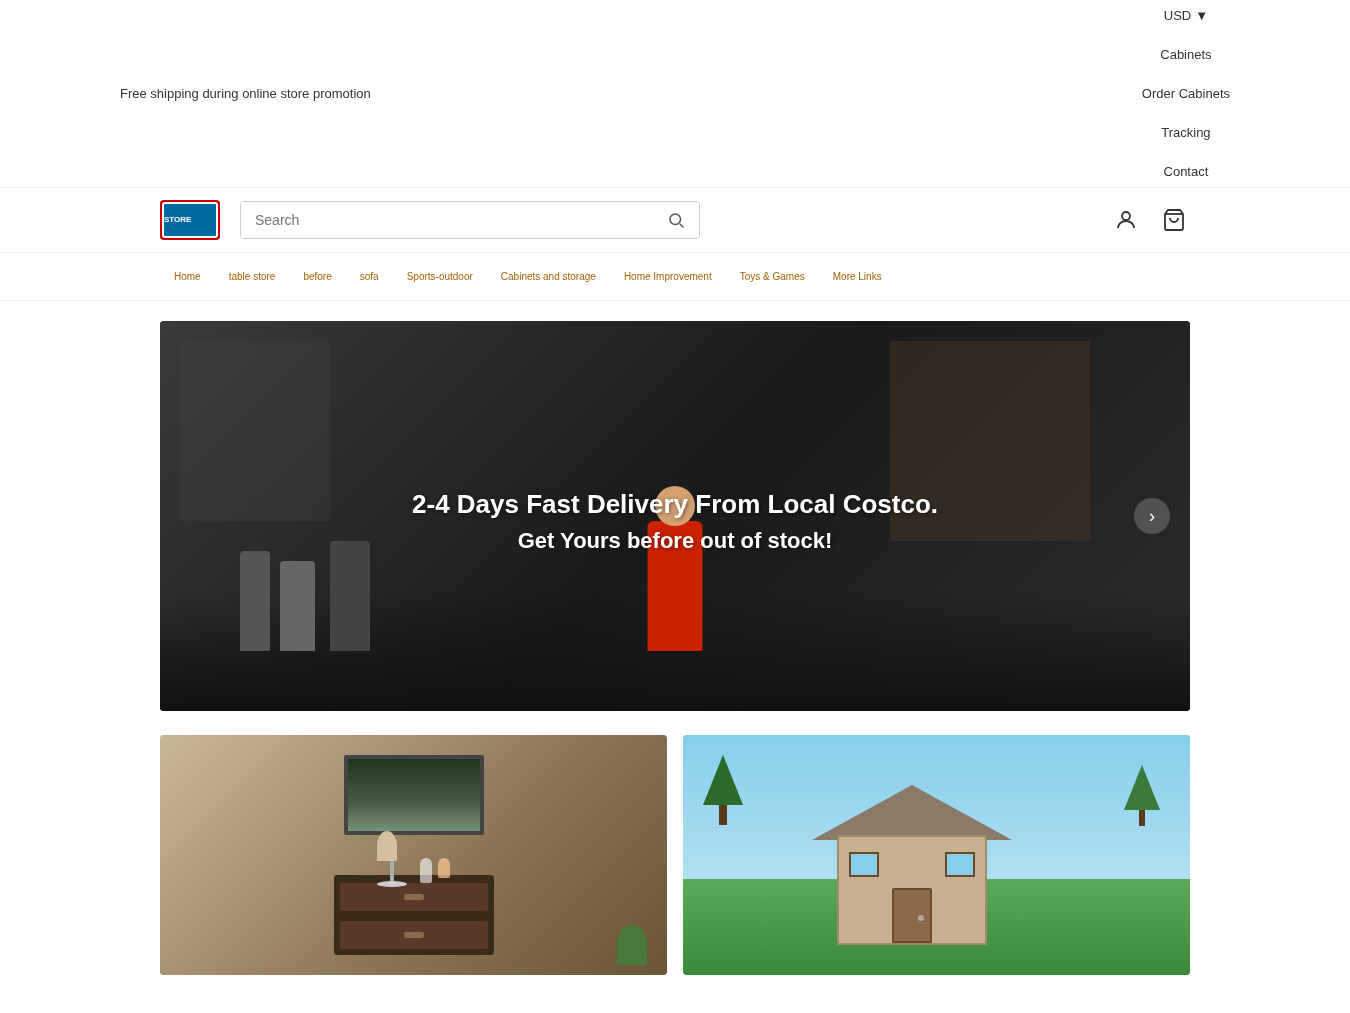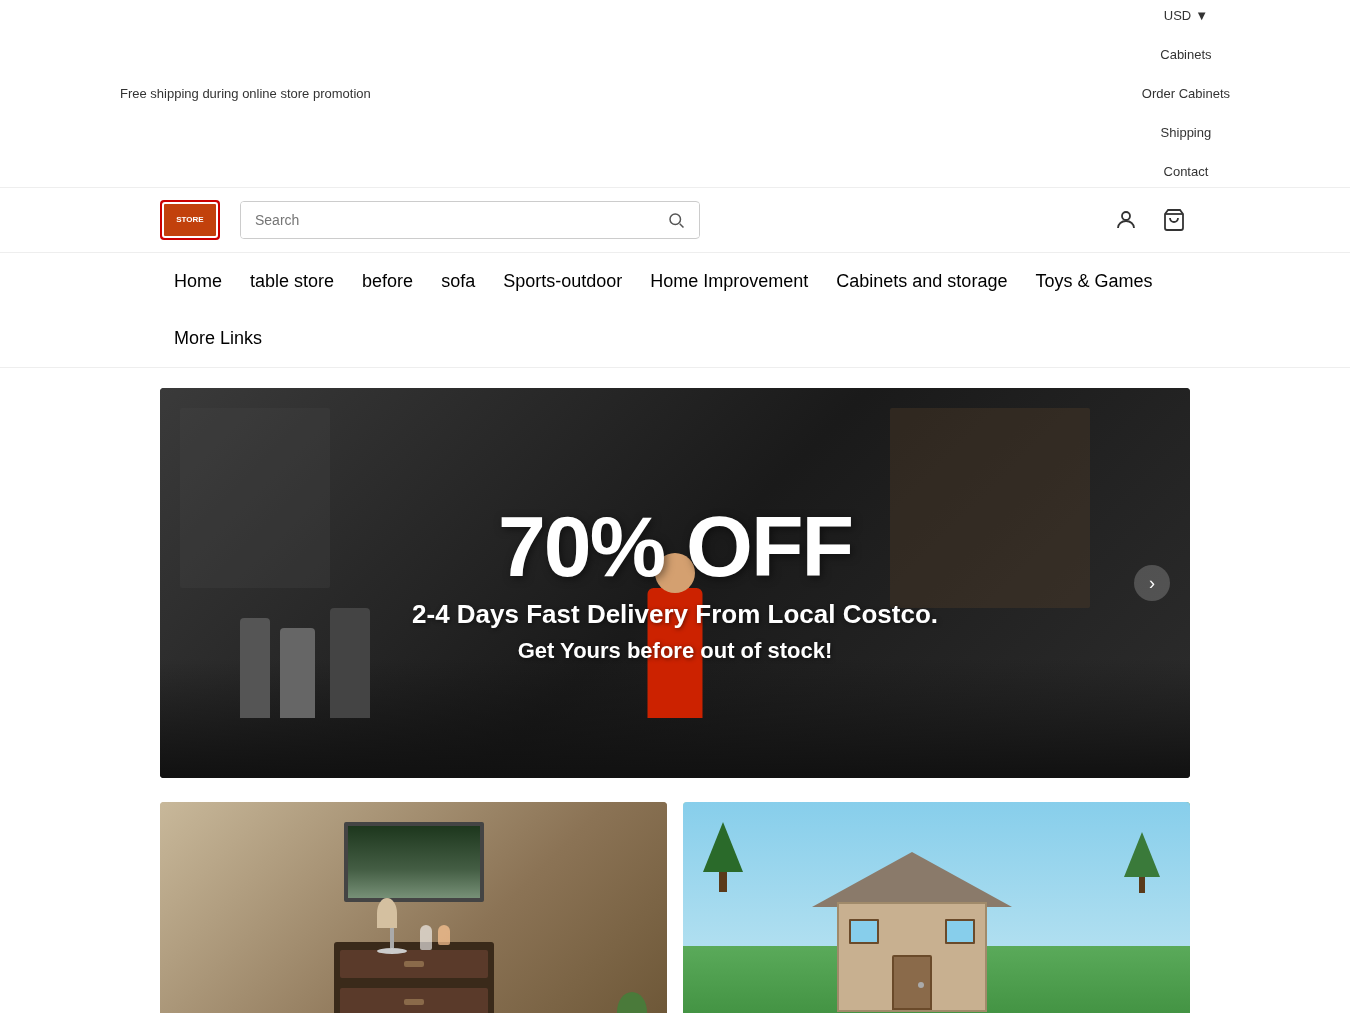--- a/index.html
+++ b/index.html
@@ -36,24 +36,24 @@
     .logo {
       width: 60px; height: 40px;
       background: #cc0000;
       display: flex; align-items: center; justify-content: center;
       border-radius: 4px;
       overflow: hidden;
       flex-shrink: 0;
     }
     .logo-inner {
       width: 56px; height: 36px;
-      background: #c2410c;
+      background: #0369a1;
       border: 2px solid #fff;
       border-radius: 3px;
-      display: flex; align-items: center; justify-content: center;
+      display: flex; align-items: center; justify-content: flex-start;
       position: relative;
     }
     .logo-text {
       color: #fff;
       font-size: 8px;
       font-weight: bold;
       text-align: center;
       line-height: 1.1;
     }
 
@@ -94,22 +94,22 @@
     
     .nav {
       border-bottom: 1px solid #eee;
       padding: 0 160px;
       display: flex;
       align-items: center;
       flex-wrap: wrap;
     }
     .nav-item {
       padding: 18px 14px;
-      font-size: 18px;
-      color: #000000;
+      font-size: 10px;
+      color: #a16207;
       text-decoration: none;
       cursor: pointer;
       white-space: nowrap;
     }
     .nav-item.more-links {
       padding: 18px 14px;
     }
 
     
     .hero {
@@ -200,21 +200,21 @@
   <div class="top-bar-left">
     <span>Free shipping during online store promotion</span>
   </div>
   <div class="top-bar-right">
     <button class="currency-selector">
       <span>USD</span>
       <span>▼</span>
     </button>
     <a href="#">Cabinets</a>
     <a href="#">Order Cabinets</a>
-    <a href="#">Shipping</a>
+    <a href="#">Tracking</a>
     <a href="#">Contact</a>
   </div>
 </div>
 
 <div class="header">
   <div class="logo">
     <div class="logo-inner">
       <div class="logo-text">STORE</div>
     </div>
   </div>
@@ -245,22 +245,22 @@
     </button>
   </div>
 </div>
 
 <nav class="nav">
   <a class="nav-item" href="#">Home</a>
   <a class="nav-item" href="#">table store</a>
   <a class="nav-item" href="#">before</a>
   <a class="nav-item" href="#">sofa</a>
   <a class="nav-item" href="#">Sports-outdoor</a>
+  <a class="nav-item" href="#">Cabinets and storage</a>
   <a class="nav-item" href="#">Home Improvement</a>
-  <a class="nav-item" href="#">Cabinets and storage</a>
   <a class="nav-item" href="#">Toys &amp; Games</a>
   <a class="nav-item more-links" href="#">More Links</a>
 </nav>
 
 <div class="hero">
   <div class="hero-bg"></div>
 
   <div style="position:absolute;inset:0;overflow:hidden;">
 
     <div style="position:absolute;bottom:0;left:0;right:0;height:120px;background:linear-gradient(to top,#111 0%,transparent 100%);"></div>
@@ -269,21 +269,20 @@
     <div style="position:absolute;bottom:60px;left:120px;width:35px;height:90px;background:#666;border-radius:4px 4px 0 0;"></div>
     <div style="position:absolute;bottom:60px;left:170px;width:40px;height:110px;background:#444;border-radius:4px 4px 0 0;"></div>
 
     <div style="position:absolute;bottom:60px;left:50%;transform:translateX(-50%);width:55px;height:130px;background:#cc2200;border-radius:6px 6px 0 0;"></div>
     <div style="position:absolute;bottom:185px;left:50%;transform:translateX(-50%);width:40px;height:40px;background:#d4a070;border-radius:50%;"></div>
 
     <div style="position:absolute;top:20px;right:100px;width:200px;height:200px;background:rgba(80,60,40,0.4);border-radius:2px;"></div>
     <div style="position:absolute;top:20px;left:20px;width:150px;height:180px;background:rgba(70,70,70,0.3);border-radius:2px;"></div>
   </div>
   <div class="hero-content">
-    <div class="hero-percent">70% OFF</div>
     <div class="hero-delivery">2-4 Days Fast Delivery From Local Costco.</div>
     <div class="hero-cta">Get Yours before out of stock!</div>
   </div>
   <button class="hero-arrow">›</button>
 </div>
 
 <div class="product-section">
   <div class="product-card product-card-left">
 
     <div style="position:relative;width:100%;height:100%;display:flex;align-items:center;justify-content:center;">

